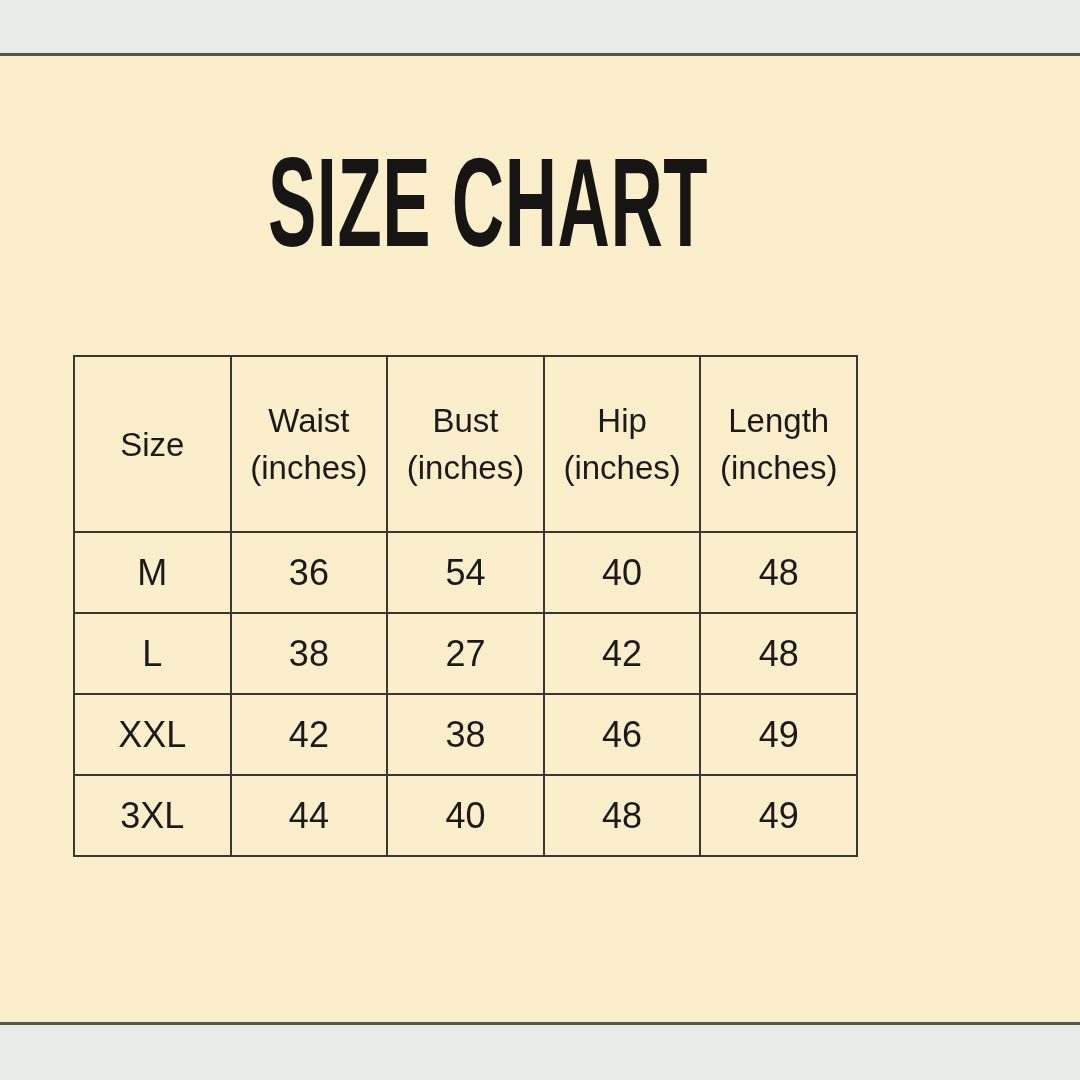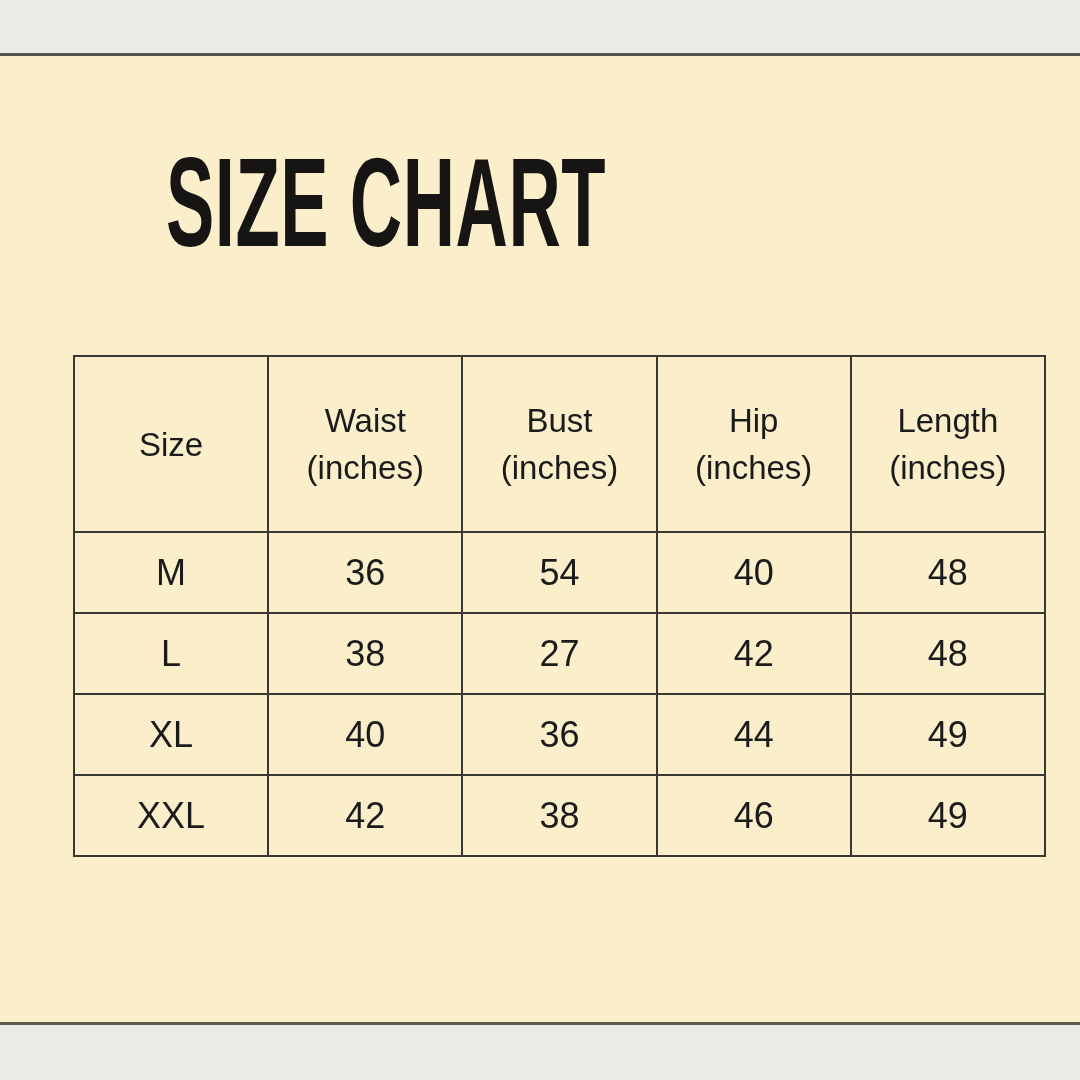--- a/index.html
+++ b/index.html
@@ -28,38 +28,39 @@
   .strip-bottom {
     bottom: 0;
     height: 55px;
     border-top: 3px solid #5B5A48;
   }
   .title-wrap {
     position: absolute;
     top: 139px;
     left: 0;
     width: 911px;
-    text-align: left;
+    text-align: center;
     white-space: nowrap;
+    padding-left: 32px;
   }
   .title-text {
     display: inline-block;
     font-weight: bold;
     font-size: 127px;
     line-height: 1;
     letter-spacing: 1px;
     color: #171513;
     transform: scaleX(0.57);
     transform-origin: center;
   }
   table.size-table {
     position: absolute;
     left: 73px;
     top: 355px;
-    width: 973px;
+    width: 785px;
     border-collapse: collapse;
     table-layout: fixed;
   }
   .size-table th, .size-table td {
     border: 2px solid #3A3833;
     text-align: center;
     vertical-align: middle;
     color: #1B1B1B;
     padding: 0;
     background: #FBEFCB;
@@ -123,27 +124,27 @@
       <td>48</td>
     </tr>
     <tr>
       <td>L</td>
       <td>38</td>
       <td>27</td>
       <td>42</td>
       <td>48</td>
     </tr>
     <tr>
-      <td>XL</td>
-      <td>40</td>
-      <td>36</td>
-      <td>44</td>
-      <td>49</td>
-    </tr>
-    <tr>
       <td>XXL</td>
       <td>42</td>
       <td>38</td>
       <td>46</td>
       <td>49</td>
     </tr>
+    <tr>
+      <td>3XL</td>
+      <td>44</td>
+      <td>40</td>
+      <td>48</td>
+      <td>49</td>
+    </tr>
   </tbody>
 </table>
 
 </body></html>

